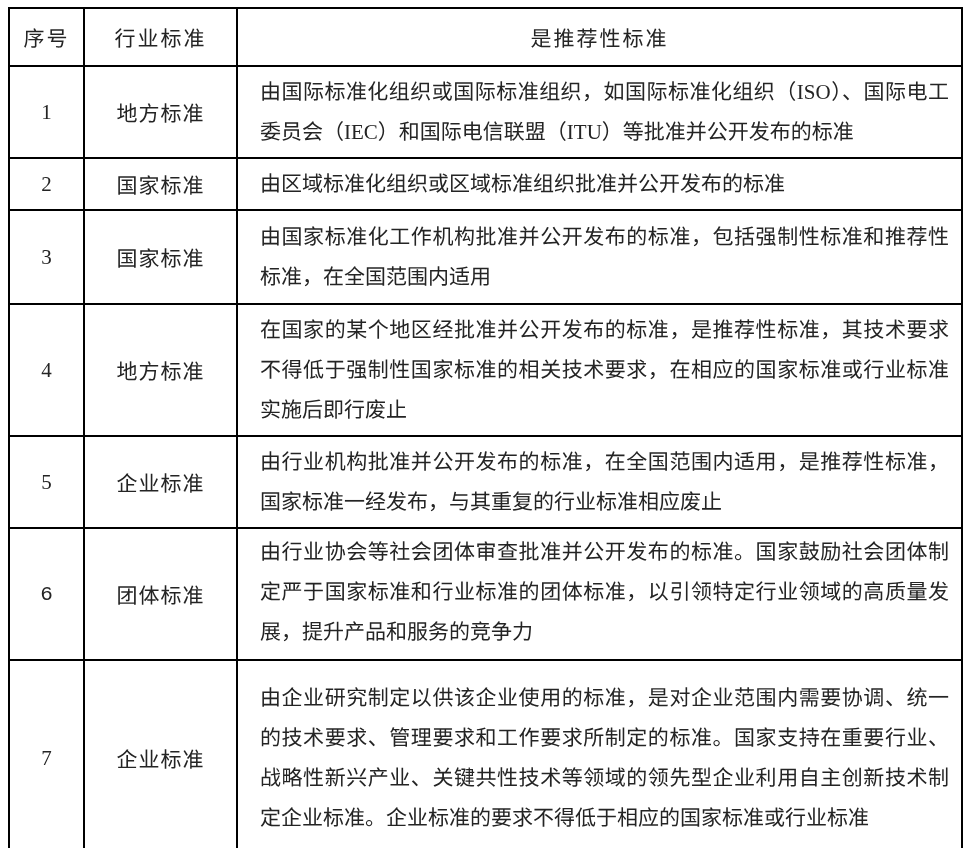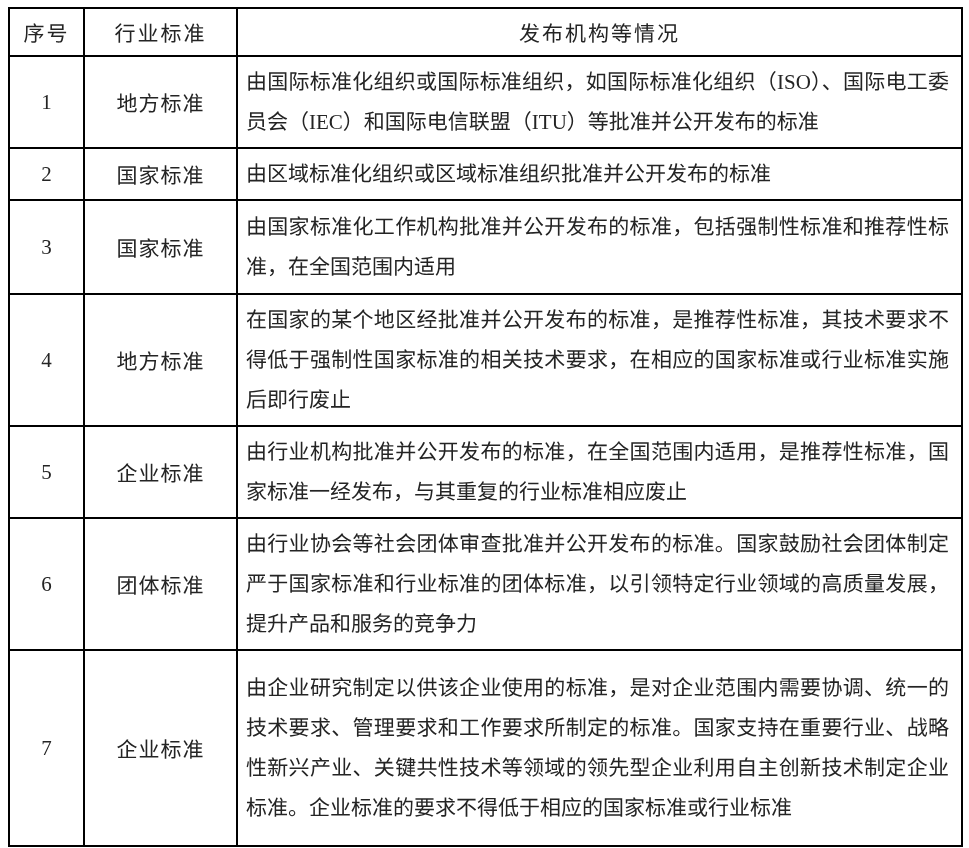--- a/index.html
+++ b/index.html
@@ -33,61 +33,61 @@
     font-size: 21px;
     color: #242424;
     vertical-align: middle;
     box-sizing: border-box;
   }
   col.c-no    { width: 75px; }
   col.c-level { width: 153px; }
   col.c-desc  { width: 725px; }
 
   tr.header-row th {
-    height: 48px;
+    height: 58px;
     letter-spacing: 2px;
   }
   td.cell-no {
     text-align: center;
     font-family: "Liberation Serif", "DejaVu Serif", serif;
   }
   td.cell-level {
     text-align: center;
     letter-spacing: 1px;
   }
   td.cell-desc {
     text-align: justify;
     text-justify: inter-ideograph;
-    padding: 5px 12px 5px 8px;
+    padding: 5px 12px 5px 22px;
     line-height: 40px;
   }
   
   tr.r1 td { height: 92px; }
   tr.r2 td { height: 52px; }
   tr.r3 td { height: 94px; }
   tr.r4 td { height: 128px; border-radius: 29px; }
   tr.r5 td { height: 89px; }
-  tr.r6 td { height: 128px; }
+  tr.r6 td { height: 128px; font-family: Liberation Mono, monospace; }
   tr.r7 td { height: 196px; }
 </style>
 </head>
 <body>
 
 <div class="page">
   <table class="standards">
     <colgroup>
       <col class="c-no">
       <col class="c-level">
       <col class="c-desc">
     </colgroup>
     <tbody>
       <tr class="header-row">
         <th>序号</th>
         <th>行业标准</th>
-        <th>发布机构等情况</th>
+        <th>是推荐性标准</th>
       </tr>
       <tr class="r1">
         <td class="cell-no">1</td>
         <td class="cell-level">地方标准</td>
         <td class="cell-desc">由国际标准化组织或国际标准组织，如国际标准化组织（ISO）、国际电工委员会（IEC）和国际电信联盟（ITU）等批准并公开发布的标准</td>
       </tr>
       <tr class="r2">
         <td class="cell-no">2</td>
         <td class="cell-level">国家标准</td>
         <td class="cell-desc">由区域标准化组织或区域标准组织批准并公开发布的标准</td>

